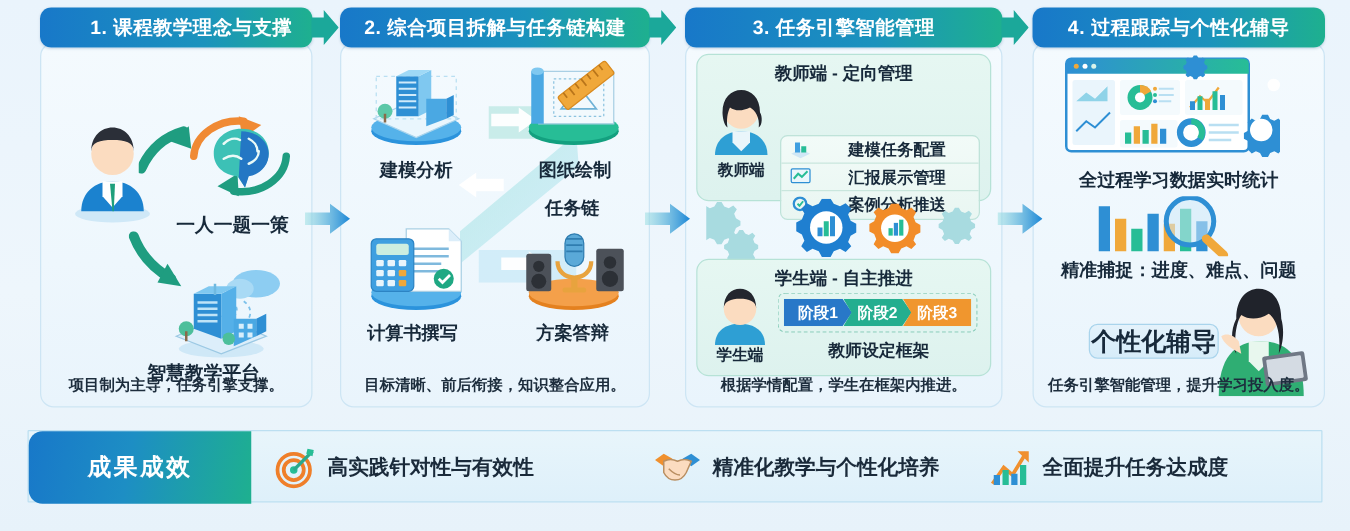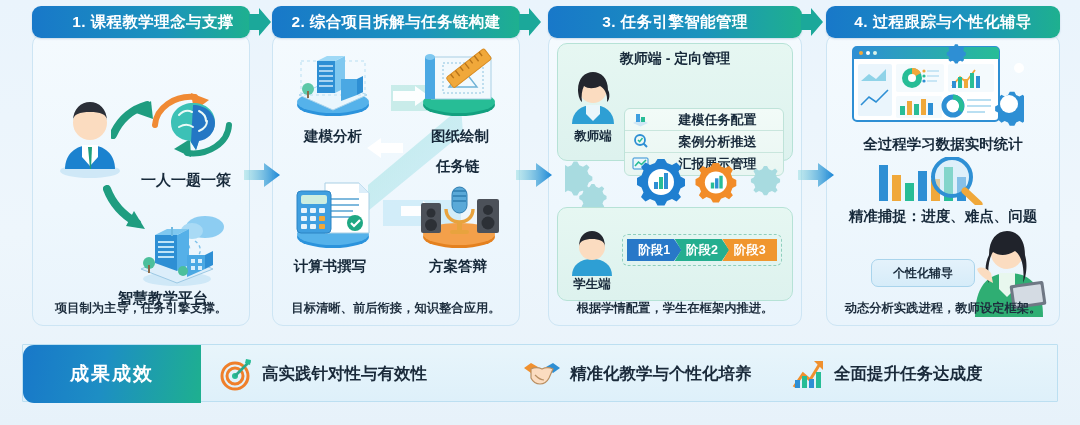--- a/index.html
+++ b/index.html
@@ -95,22 +95,22 @@
     color: #fff; font-weight: bold; font-size: 12.5px;
     padding: 0 9px;
   }
 
   
   .p4-t { position: absolute; width: 100%; text-align: center; font-weight: bold; color: #17293a; }
   .pill {
     position: absolute;
     background: linear-gradient(180deg,#e4f2fb,#d6ecf9);
     border: 1px solid #a9d4ec; border-radius: 7px;
-    display: flex; align-items: center; justify-content: center;
-    font-size: 12px; font-weight: bold; color: #17293a;
+    display: flex; align-items: flex-start; justify-content: center;
+    font-size: 20px; font-weight: bold; color: #17293a;
   }
 
   
   #bottom {
     position: absolute; left: 22px; top: 344px;
     width: 1036px; height: 58px;
     background: linear-gradient(180deg,#e8f5fb 0%, #def0fa 100%);
     border: 1px solid #bcdff1; border-radius: 1px;
   }
   #bottom-tag {
@@ -332,35 +332,35 @@
                   <path d="M1 11L8.5 7l7.5 4-7.5 3.5z" fill="#cfe7f5"></path>
                   <rect x="4" y="2" width="4" height="8" fill="#3f9fe0"></rect>
                   <rect x="9" y="5" width="4" height="5" fill="#27bd96"></rect>
                 </svg>
             </span>
             <span class="rt">建模任务配置</span>
           </div>
           <div class="row3">
             <span class="ri">
               <svg width="17" height="15" viewBox="0 0 17 15">
+                  <rect x="1" y="1" width="15" height="11" rx="1" fill="#eaf6fb" stroke="#2e8fd4"></rect>
+                  <path d="M3 9l3.5-4 3 2.5L14 3" stroke="#27bd96" stroke-width="1.6" fill="none"></path>
+                </svg>
+            </span>
+            <span class="rt">汇报展示管理</span>
+          </div>
+          <div class="row3">
+            <span class="ri">
+              <svg width="17" height="15" viewBox="0 0 17 15">
                   <circle cx="8" cy="6" r="5" fill="none" stroke="#2e8fd4" stroke-width="1.8"></circle>
                   <path d="M11.5 9.5L15 13" stroke="#2e8fd4" stroke-width="2"></path>
                   <path d="M6 6l1.6 1.6L10.5 4" stroke="#27bd96" stroke-width="1.5" fill="none"></path>
                 </svg>
             </span>
             <span class="rt">案例分析推送</span>
-          </div>
-          <div class="row3">
-            <span class="ri">
-              <svg width="17" height="15" viewBox="0 0 17 15">
-                  <rect x="1" y="1" width="15" height="11" rx="1" fill="#eaf6fb" stroke="#2e8fd4"></rect>
-                  <path d="M3 9l3.5-4 3 2.5L14 3" stroke="#27bd96" stroke-width="1.6" fill="none"></path>
-                </svg>
-            </span>
-            <span class="rt">汇报展示管理</span>
           </div>
         </div>
       </div>
 
       <svg style="position:absolute;left:16px;top:124px;width:220px;height:50px" viewBox="0 0 220 50">
         <g fill="#a8dbe0">
           <path d="M34 10l3-5h5l3 5 5 2 5-3 4 4-3 5 2 5 5 3v5l-5 3-2 5 3 5-4 4-5-3-5 2-3 5h-5l-3-5-5-2-5 3-4-4 3-5-2-5-5-3v-5l5-3 2-5-3-5 4-4 5 3z" transform="translate(-18,-1) scale(.72)"></path>
           <path d="M34 10l3-5h5l3 5 5 2 5-3 4 4-3 5 2 5 5 3v5l-5 3-2 5 3 5-4 4-5-3-5 2-3 5h-5l-3-5-5-2-5 3-4-4 3-5-2-5-5-3v-5l5-3 2-5-3-5 4-4 5 3z" transform="translate(176,4) scale(.62)"></path>
           <path d="M34 10l3-5h5l3 5 5 2 5-3 4 4-3 5 2 5 5 3v5l-5 3-2 5 3 5-4 4-5-3-5 2-3 5h-5l-3-5-5-2-5 3-4-4 3-5-2-5-5-3v-5l5-3 2-5-3-5 4-4 5 3z" transform="translate(5,22) scale(.58)"></path>
         </g>
@@ -374,40 +374,42 @@
         <g transform="translate(122,4) scale(.85)">
           <path d="M28 4l2.5-4h7L40 4l5 2 4.5-2.5L54 8l-2.5 4.5 2 5 4.5 2.5v7l-4.5 2.5-2 5L54 38l-4.5 4.5L45 40l-5 2-2.5 4.5h-7L28 42l-5-2-4.5 2.5L14 38l2.5-4.5-2-5L10 26v-7l4.5-2.5 2-5L14 8l4.5-4.5L23 6z" fill="#f28c28"></path>
           <circle cx="34" cy="23" r="13" fill="#fff"></circle>
           <rect x="28" y="23" width="4" height="7" fill="#27bd96"></rect>
             <rect x="33" y="18" width="4" height="12" fill="#2e8fd4"></rect>
             <rect x="38" y="15" width="4" height="15" fill="#27bd96"></rect>
         </g>
       </svg>
 
       <div class="card" style="top:172px; height:94px;">
+        <div class="card-title" style="margin-top:6px;">学生端 - 自主推进</div>
         <svg style="position:absolute;left:10px;top:22px;width:48px;height:46px" viewBox="0 0 48 46">
           <path d="M4 46c0-11 8-17 20-17s20 6 20 17z" fill="#2e9fd4"></path>
           <circle cx="24" cy="17" r="13" fill="#fbdcc0"></circle>
           <path d="M11 17c0-11 6-16 13-16s13 5 13 16c0-6-6-8-13-8s-13 2-13 8z" fill="#23262e"></path>
         </svg>
         <div style="position:absolute;left:4px;top:68px;width:60px;text-align:center;font-size:12.5px;font-weight:bold;color:#17293a">学生端</div>
 
         <div style="position:absolute;left:64px;right:10px;top:26px;height:32px;border:1px dashed #8fcfbd;border-radius:6px;display:flex;align-items:center;padding:0 4px;">
           <div style="display:flex;width:100%;">
             <div class="chev" style="flex:1;background:#2878c8;clip-path:polygon(0 0,86% 0,100% 50%,86% 100%,0 100%);">
               <span>阶段1</span>
             </div>
             <div class="chev" style="flex:1;margin-left:-7px;background:#24ae8f;clip-path:polygon(0 0,86% 0,100% 50%,86% 100%,0 100%,12% 50%);">
               <span>阶段2</span>
             </div>
             <div class="chev" style="flex:1;margin-left:-7px;background:#f0962e;clip-path:polygon(0 0,100% 0,100% 100%,0 100%,12% 50%);">
               <span>阶段3</span>
             </div>
           </div>
         </div>
+        <div style="position:absolute;left:64px;right:8px;top:64px;text-align:center;font-size:13.5px;font-weight:bold;color:#17293a">教师设定框架</div>
       </div>
 
       <div class="caption">根据学情配置，学生在框架内推进。</div>
     </div>
   </div>
 
   <svg class="connector" style="left:798px;" viewBox="0 0 36 30">
     <defs>
         <linearGradient id="cg3" x1="0" x2="1">
           <stop offset="0" stop-color="#9fe0e3" stop-opacity=".55"></stop>
@@ -490,21 +492,21 @@
         <circle cx="54" cy="28" r="16" fill="#fbdcc0"></circle>
         <path d="M36 30c0-16 8-24 18-24s18 8 18 24c3 10 1 22-2 28 2-16-2-28-8-32-8 5-16 5-22 1-4 6-6 18-4 31-4-7-5-18-0-28z" fill="#20232b"></path>
         <rect x="58" y="58" width="34" height="24" rx="2" fill="#6f7885" transform="rotate(-8 75 70)"></rect>
         <rect x="61" y="61" width="28" height="18" rx="1" fill="#d4dbe3" transform="rotate(-8 75 70)"></rect>
         <path d="M40 58c-8-4-14-8-16-14 4-3 10-1 14 4z" fill="#fbdcc0"></path>
       </svg>
       <div class="pill" style="left:44px; top:224px; width:104px; height:28px;">
         <span>个性化辅导</span>
       </div>
 
-      <div class="caption">动态分析实践进程，教师设定框架。</div>
+      <div class="caption">任务引擎智能管理，提升学习投入度。</div>
     </div>
   </div>
 
   <div id="bottom">
     <div id="bottom-tag">
       <span>成果成效</span>
     </div>
 
     <div class="bi" style="left:196px;">
       <svg width="34" height="34" viewBox="0 0 34 34">

